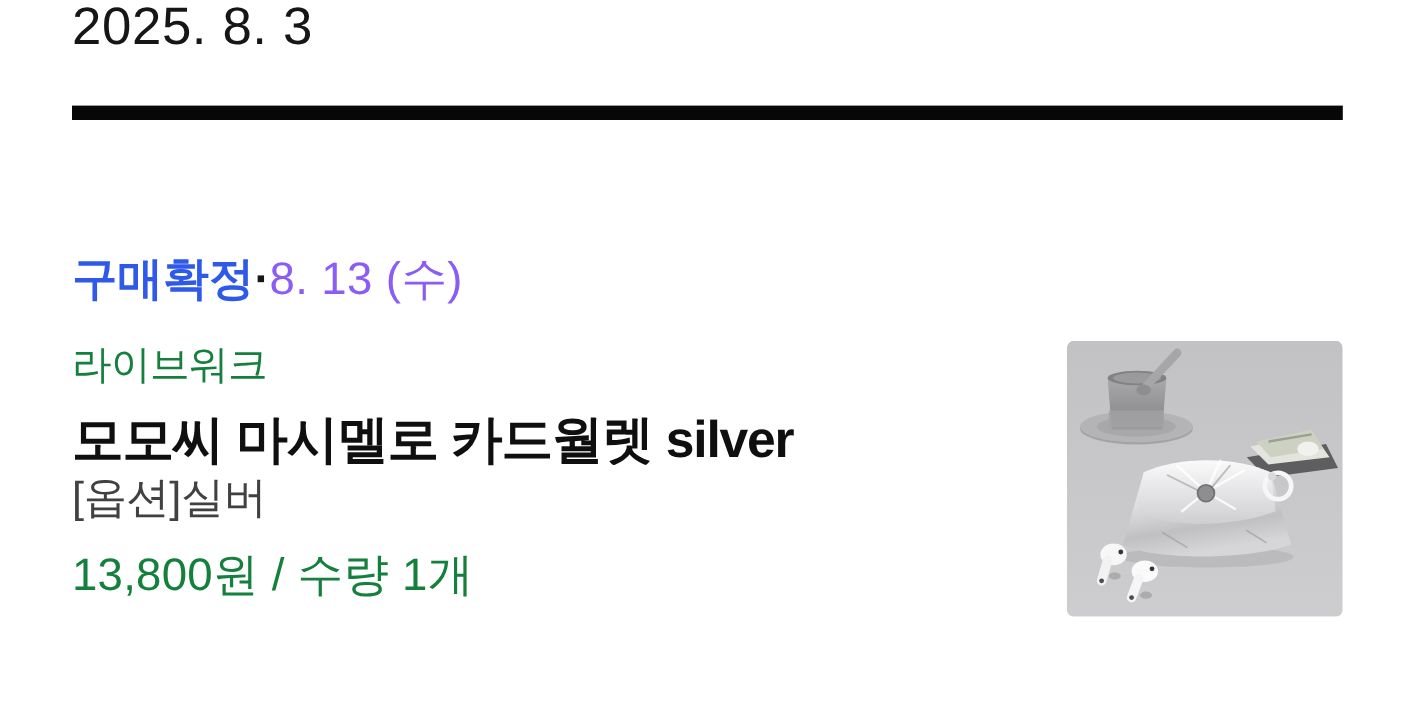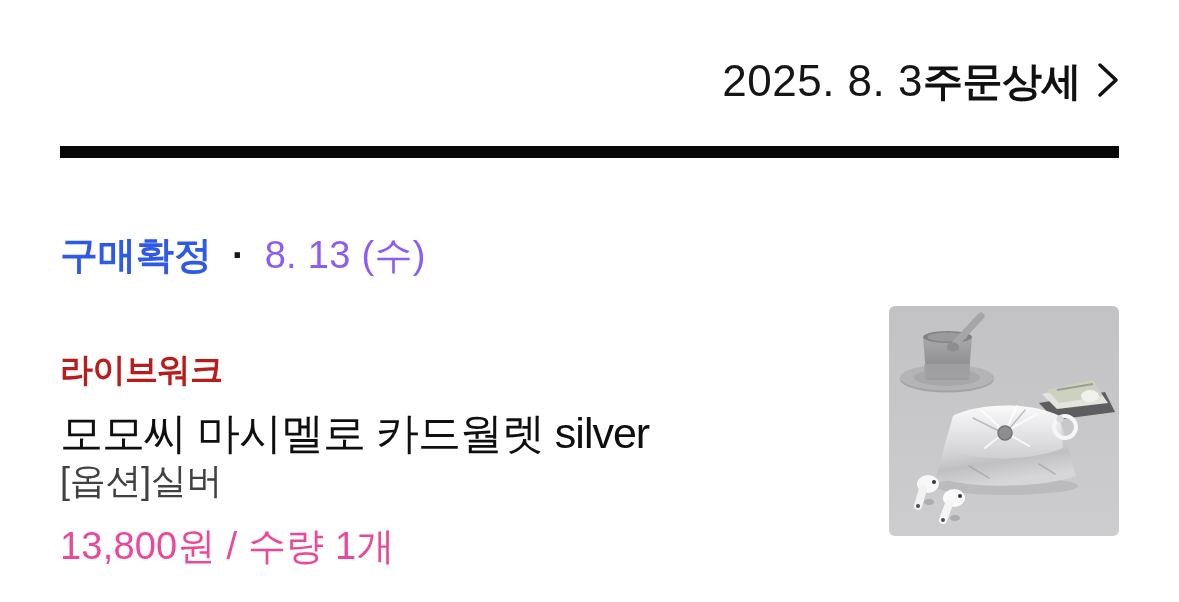--- a/index.html
+++ b/index.html
@@ -16,23 +16,22 @@
     height: 602px;
     background: #ffffff;
     overflow: hidden;
   }
   .wrap {
     padding: 0 60px;
   }
   
   .header {
     display: flex;
-    justify-content: flex-end;
+    justify-content: space-between;
     align-items: center;
-    padding-top: 58px;
     height: 46px;
   }
   .order-date {
     font-size: 44px;
     line-height: 46px;
     font-weight: 400;
     color: #161616;
     letter-spacing: 0.5px;
   }
   .detail-link {
@@ -56,68 +55,67 @@
 
   
   .divider {
     margin-top: 42px;
     height: 12px;
     background: #070707;
   }
 
   
   .status-row {
-    margin-top: 74px;
+    margin-top: 110px;
     display: flex;
     align-items: center;
-    gap: 20px;
+    gap: 0;
     font-size: 38px;
     line-height: 46px;
   }
   .status-label { font-weight: 700; }
   .status-sep { color: #161616; font-weight: 700; }
   .status-date { color: #8b5cf6; font-weight: 400; letter-spacing: 0.3px; }
 
   
   .item-row {
     display: flex;
     justify-content: space-between;
     align-items: flex-start;
     margin-top: 28px;
   }
   .item-info { width: 780px; }
   .brand {
     font-size: 33px;
     line-height: 40px;
-    font-weight: 700;
-    color: #b91c1c;
+    font-weight: 400;
+    color: #15803d;
     letter-spacing: -0.5px;
-    margin-top: 44px;
   }
   .product-name {
     margin-top: 18px;
     font-size: 43px;
     line-height: 50px;
-    font-weight: 400;
+    font-weight: 700;
     color: #0f0f0f;
     letter-spacing: -1px;
   }
   .option {
     font-size: 36px;
     line-height: 46px;
     font-weight: 400;
     color: #414143;
     letter-spacing: -0.3px;
   }
   .price-qty {
     margin-top: 18px;
     font-size: 38px;
     line-height: 48px;
     font-weight: 400;
-    color: #ec4899;
+    color: #15803d;
     letter-spacing: 0.2px;
   }
 
   .thumb {
     width: 230px;
     height: 230px;
     border-radius: 6px;
     overflow: hidden;
     flex: 0 0 auto;
     cursor: pointer;
@@ -126,28 +124,20 @@
 </style>
 </head>
 <body>
 
 <div class="screen">
   <div class="wrap">
 
     <div class="header">
       <div class="order-date">2025. 8. 3</div>
 
-      <button class="detail-link">
-        <span class="detail-link-label">주문상세</span>
-        <span class="chevron">
-          <svg width="22" height="36" viewBox="0 0 22 36">
-            <path d="M3 3 L19 18 L3 33" stroke="#111111" stroke-width="3.5" fill="none" stroke-linecap="round" stroke-linejoin="round"></path>
-          </svg>
-        </span>
-      </button>
     </div>
 
     <div class="divider"></div>
 
     <div class="status-row">
       <span class="status-label" id="status-label" style="color: rgb(47, 90, 233);">구매확정</span>
       <span class="status-sep">·</span>
       <span class="status-date">8. 13 (수)</span>
     </div>
 

